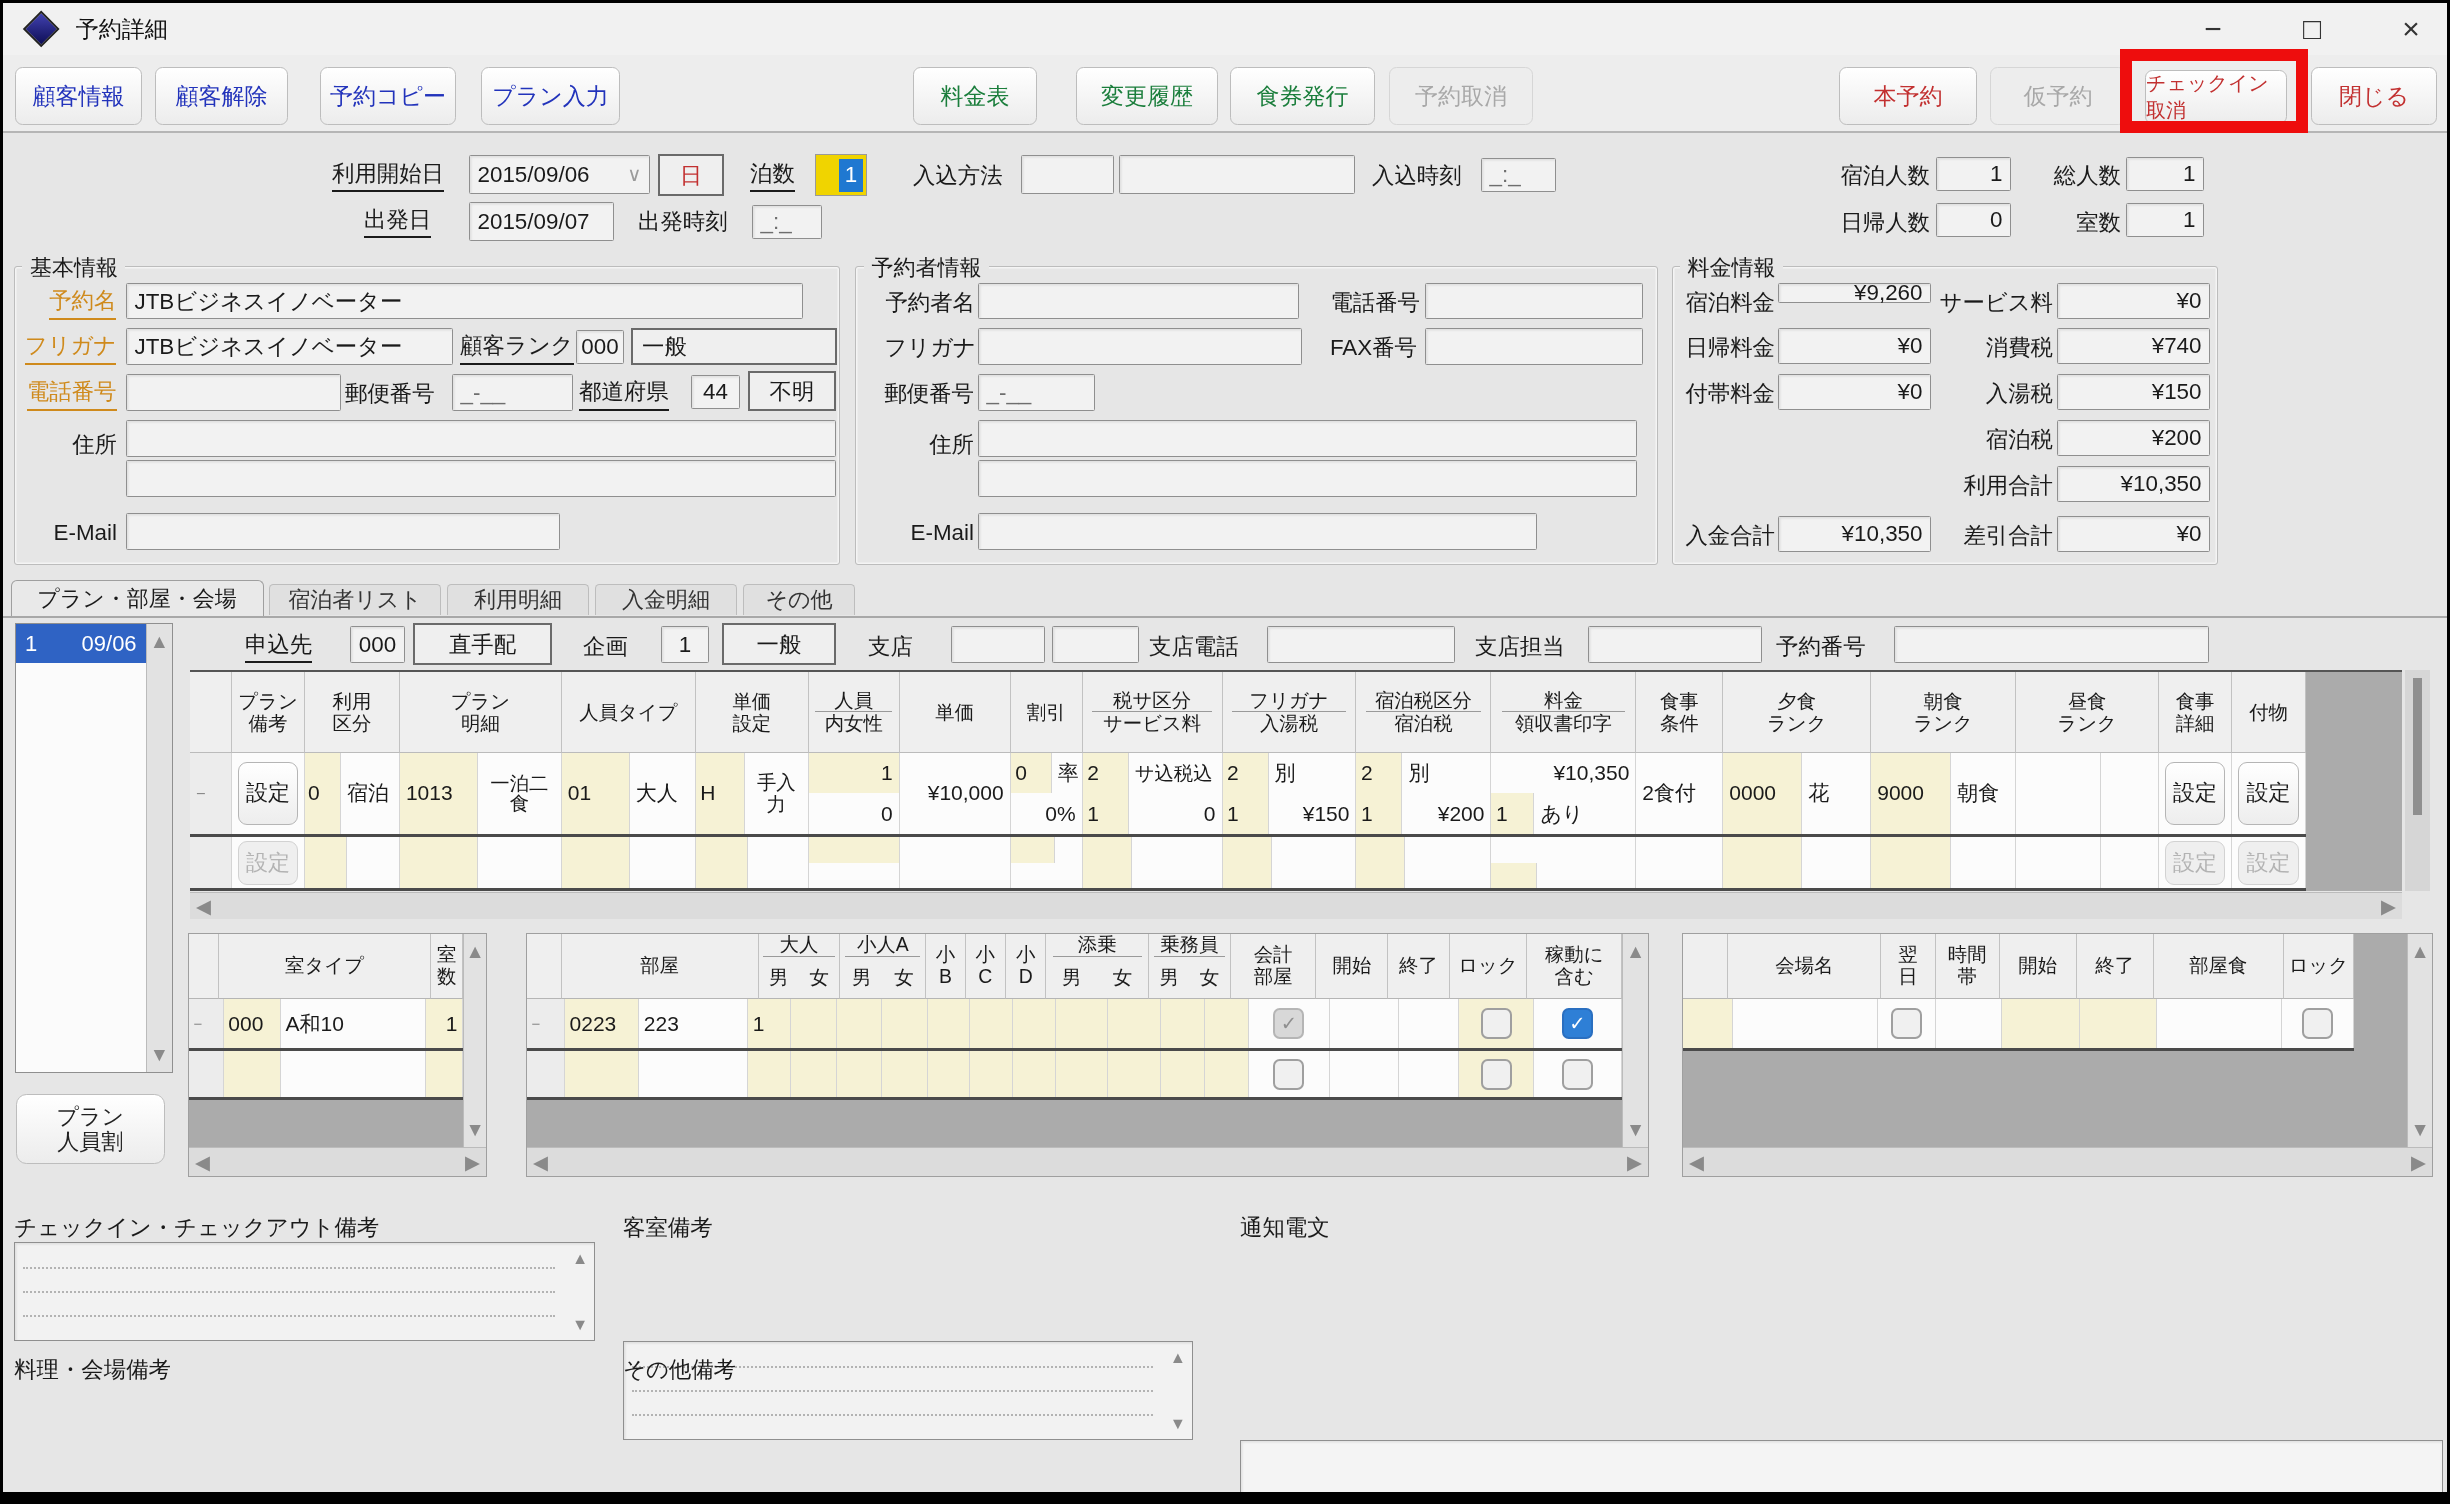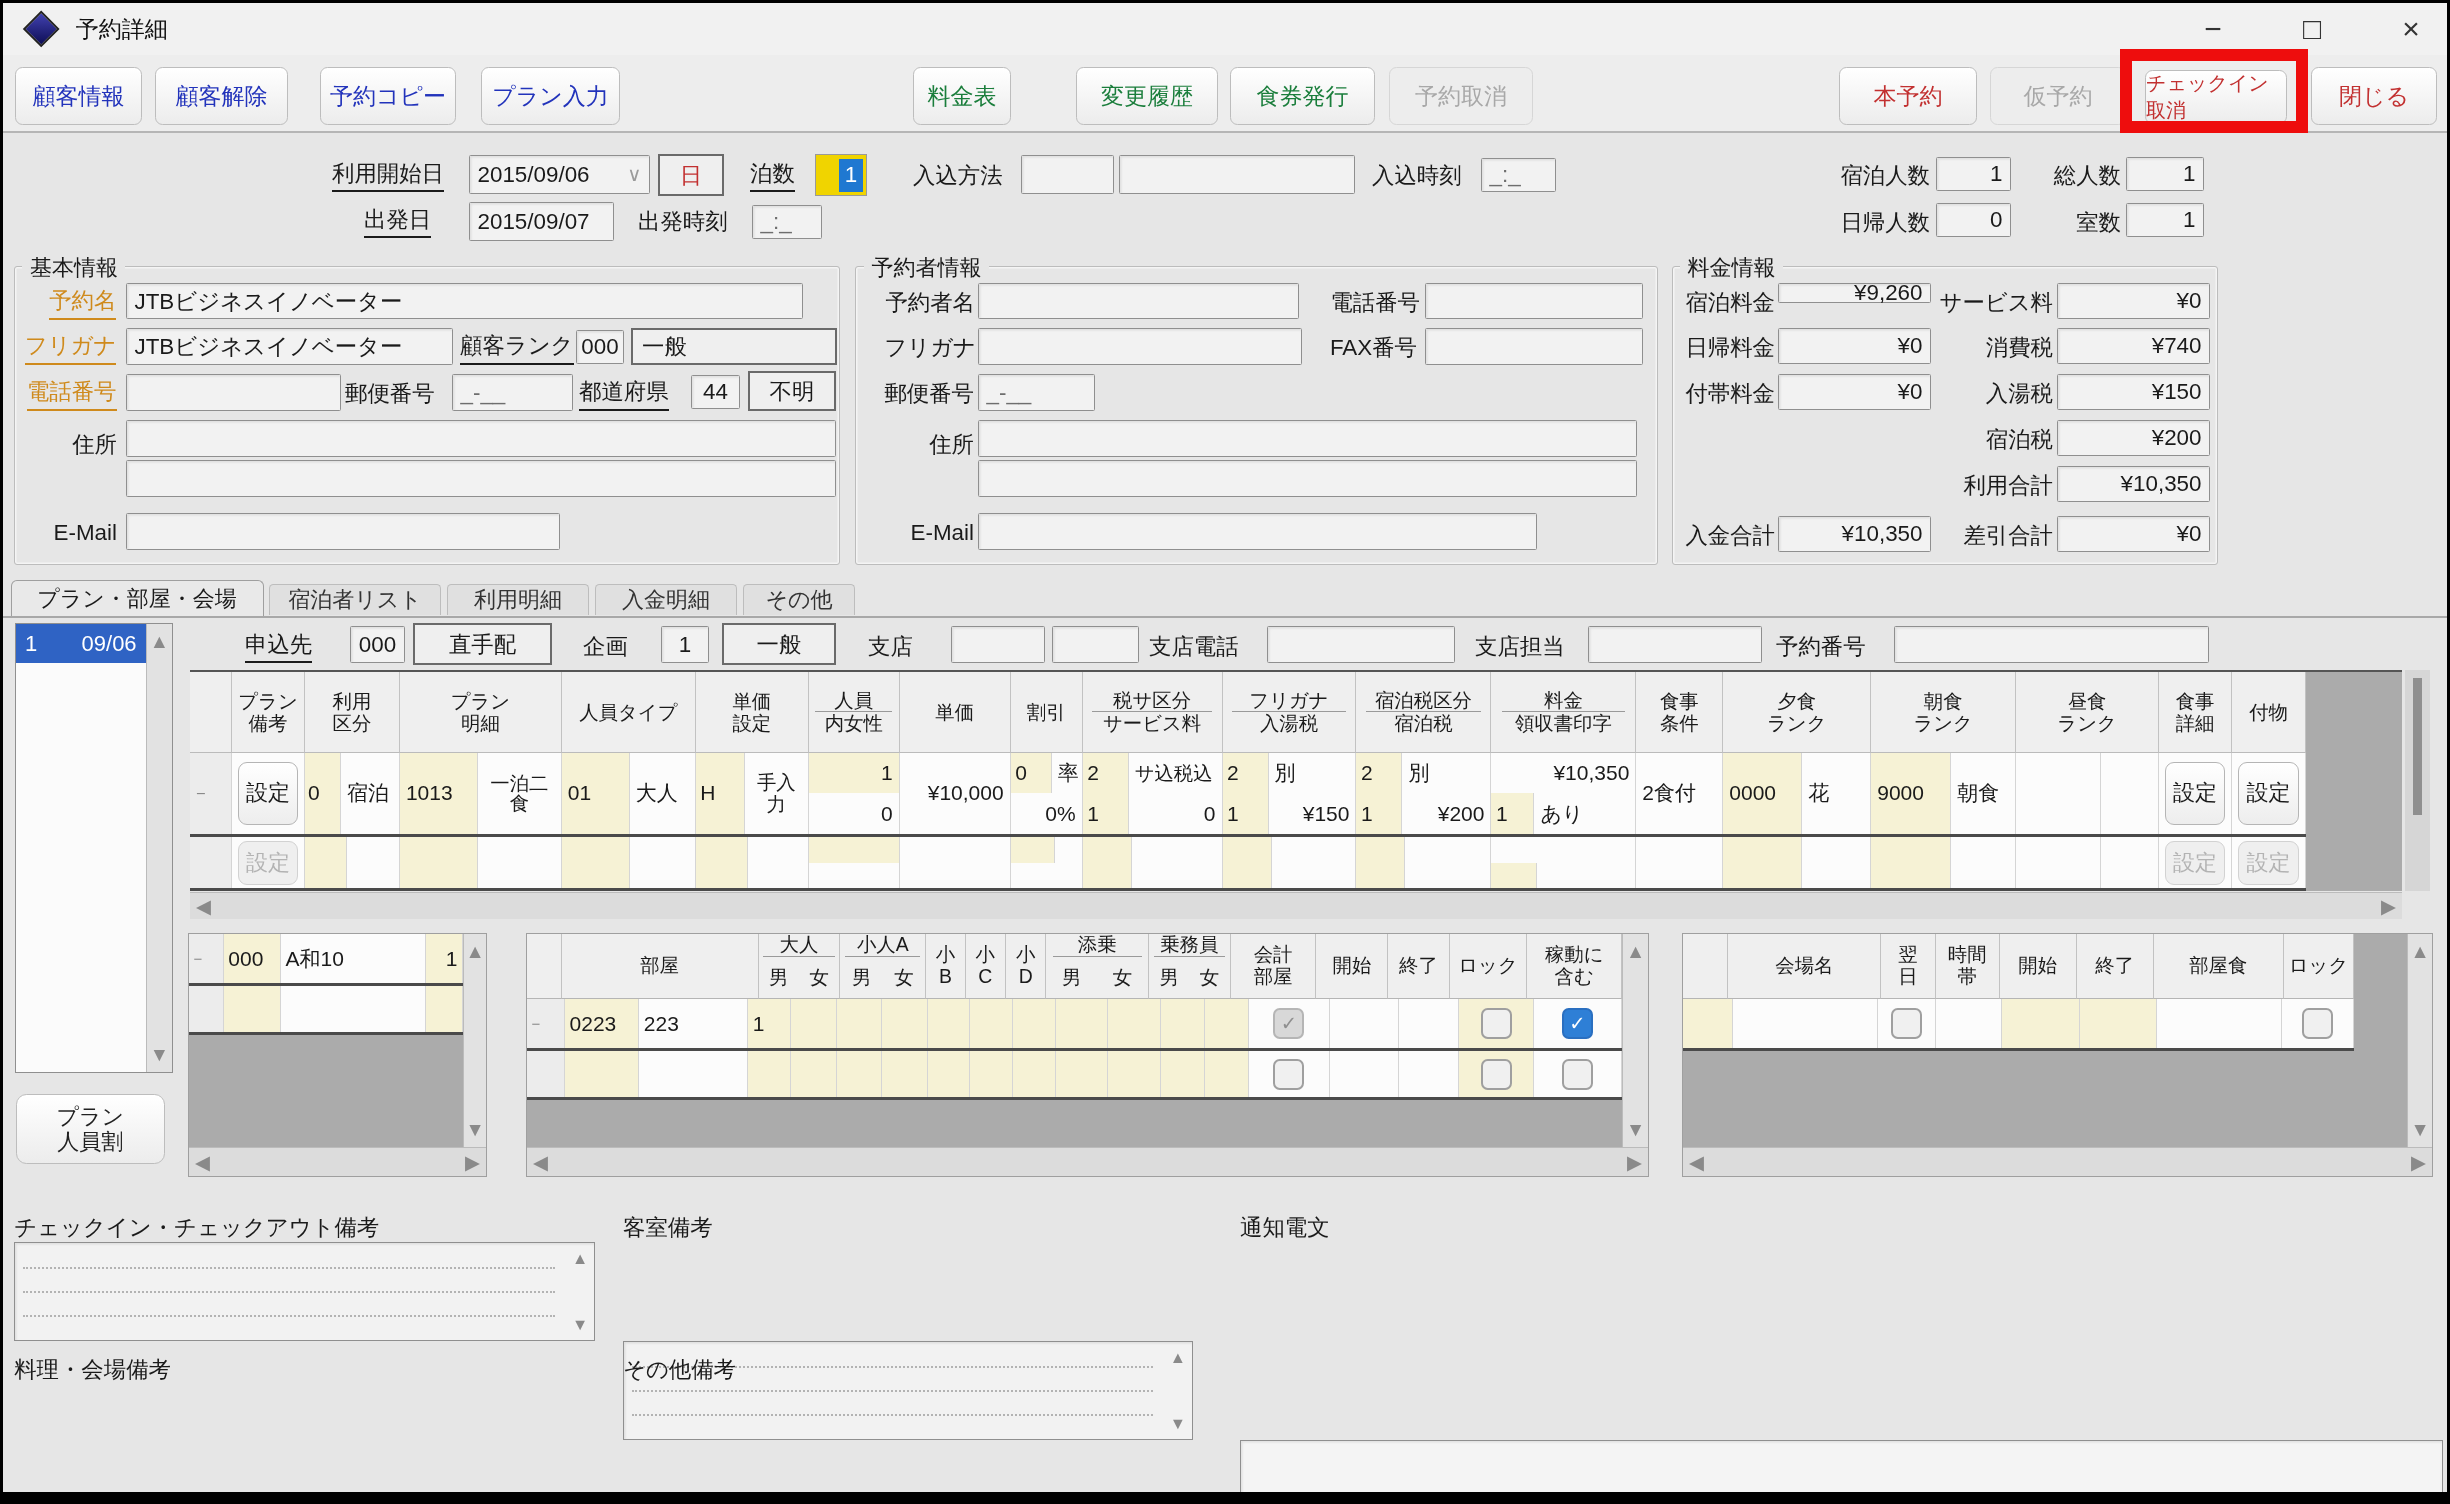--- a/index.html
+++ b/index.html
@@ -110,21 +110,21 @@
     <span class="wctl" style="margin-right:51px">−</span>
     <span class="wctl" style="margin-right:51px">□</span>
     <span class="wctl" style="margin-right:12px">×</span>
   </div>
 
   <div class="a toolbar"></div>
   <div class="a btn bl" style="left:12px;top:64px;width:127px;height:58px">顧客情報</div>
   <div class="a btn bl" style="left:152px;top:64px;width:133px;height:58px">顧客解除</div>
   <div class="a btn bl" style="left:317px;top:64px;width:136px;height:58px">予約コピー</div>
   <div class="a btn bl" style="left:478px;top:64px;width:139px;height:58px">プラン入力</div>
-  <div class="a btn gr" style="left:910px;top:64px;width:98px;height:58px">料金表</div>
+  <div class="a btn gr" style="left:910px;top:64px;width:124px;height:58px">料金表</div>
   <div class="a btn gr" style="left:1073px;top:64px;width:142px;height:58px">変更履歴</div>
   <div class="a btn gr" style="left:1227px;top:64px;width:145px;height:58px">食券発行</div>
   <div class="a btn dis" style="left:1386px;top:64px;width:144px;height:58px">予約取消</div>
   <div class="a btn rd" style="left:1836px;top:64px;width:138px;height:58px">本予約</div>
   <div class="a btn dis" style="left:1987px;top:64px;width:136px;height:58px">仮予約</div>
   <div class="a btn rd" style="left:2142px;top:67px;width:142px;height:54px;font-size:20px">チェックイン取消</div>
   <div class="a btn rd" style="left:2308px;top:64px;width:126px;height:58px">閉じる</div>
   <div class="a annot" style="left:2117px;top:46px;width:188px;height:84px"></div>
 
 
@@ -563,20 +563,26 @@
       <span class="vthumb"></span>
     </div>
   <div class="a hsb" style="left:187px;top:889px;width:2212px;height:27px">
     <span>◀</span>
     <span>▶</span>
   </div>
 
   <div class="a panel" style="left: 185px;top:930px;width:299px;height:244px">
     <div class="pbody">
       <div class="bcol" style="width:274px">
+        <div style="display:flex">
+          <div class="bh" style="width:29px"></div>
+          <div class="bh" style="width:214px">室タイプ</div>
+          <div class="bh" style="width:31px">室
+数</div>
+        </div>
         <div class="br">
           <span class="bc" style="width:29px;background:#ececec;color:#8a8a8a;font-size:15px">−</span>
           <span class="bc cy" style="width:55px">000</span>
           <span class="bc cw" style="width:158px">A和10</span>
           <span class="bc cy num" style="width:31px;justify-content:flex-end">1</span>
         </div>
         <div class="br br2">
           <span class="bc" style="width:29px;background:#ececec"></span>
           <span class="bc cy" style="width:55px"></span>
           <span class="bc cw" style="width:158px"></span>

